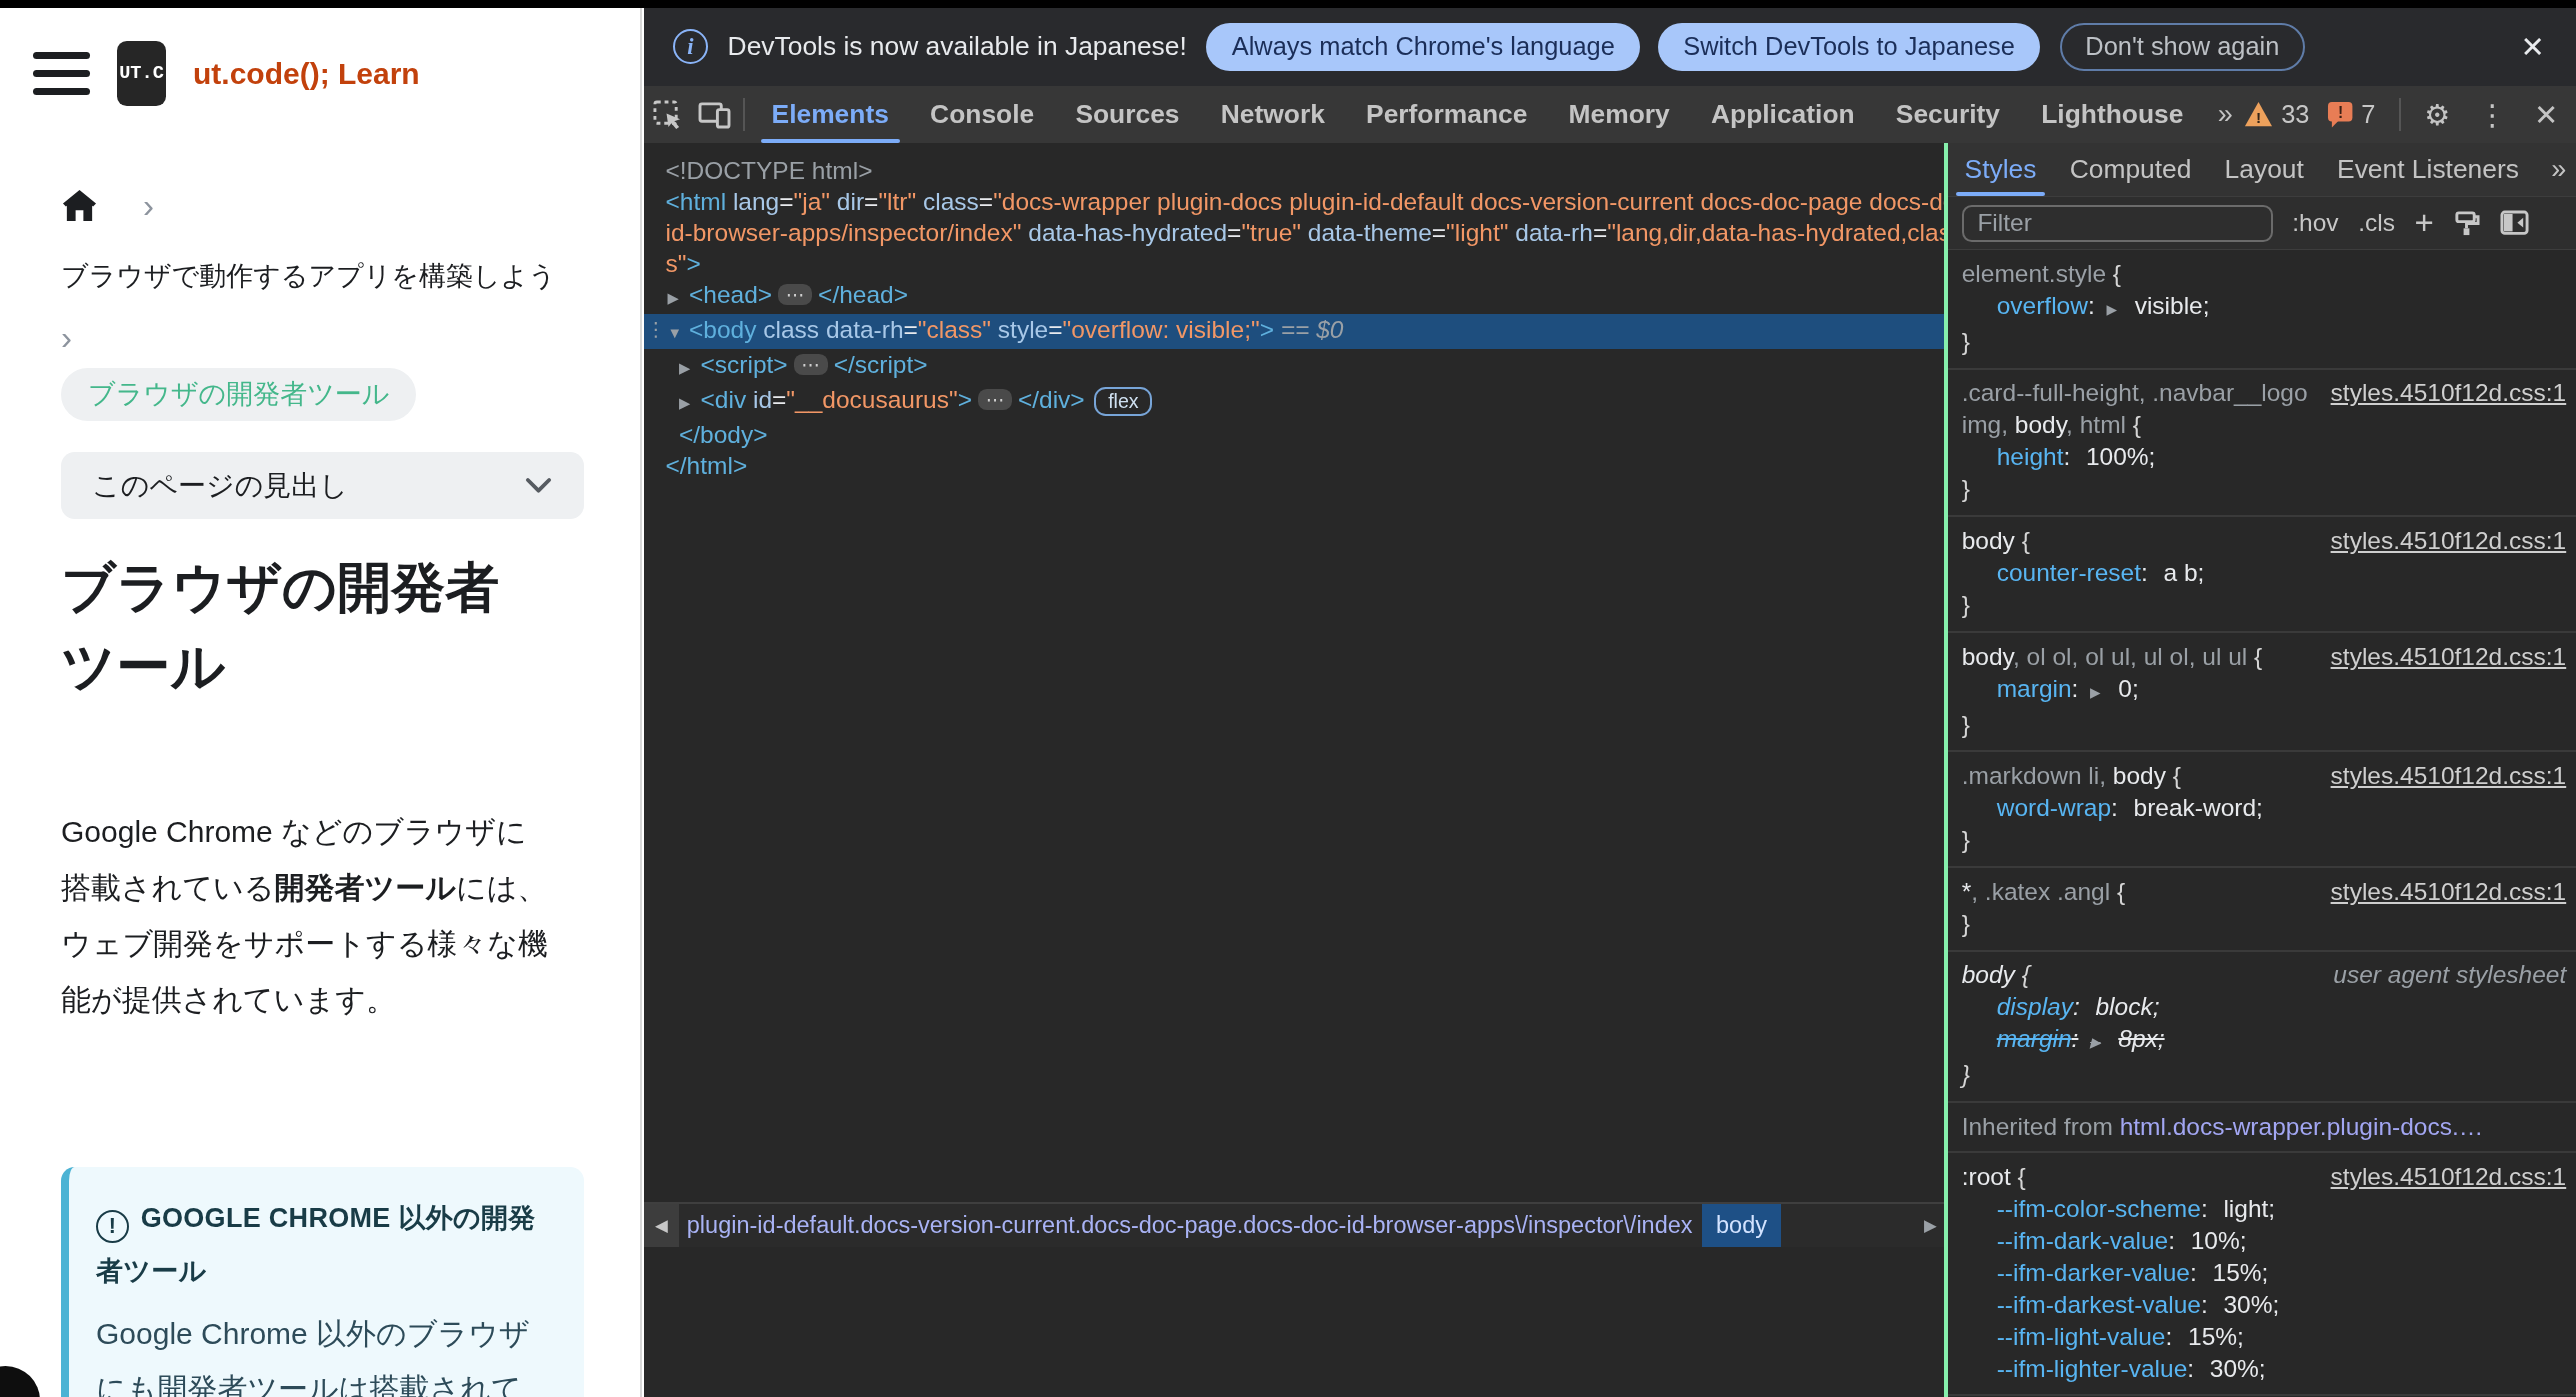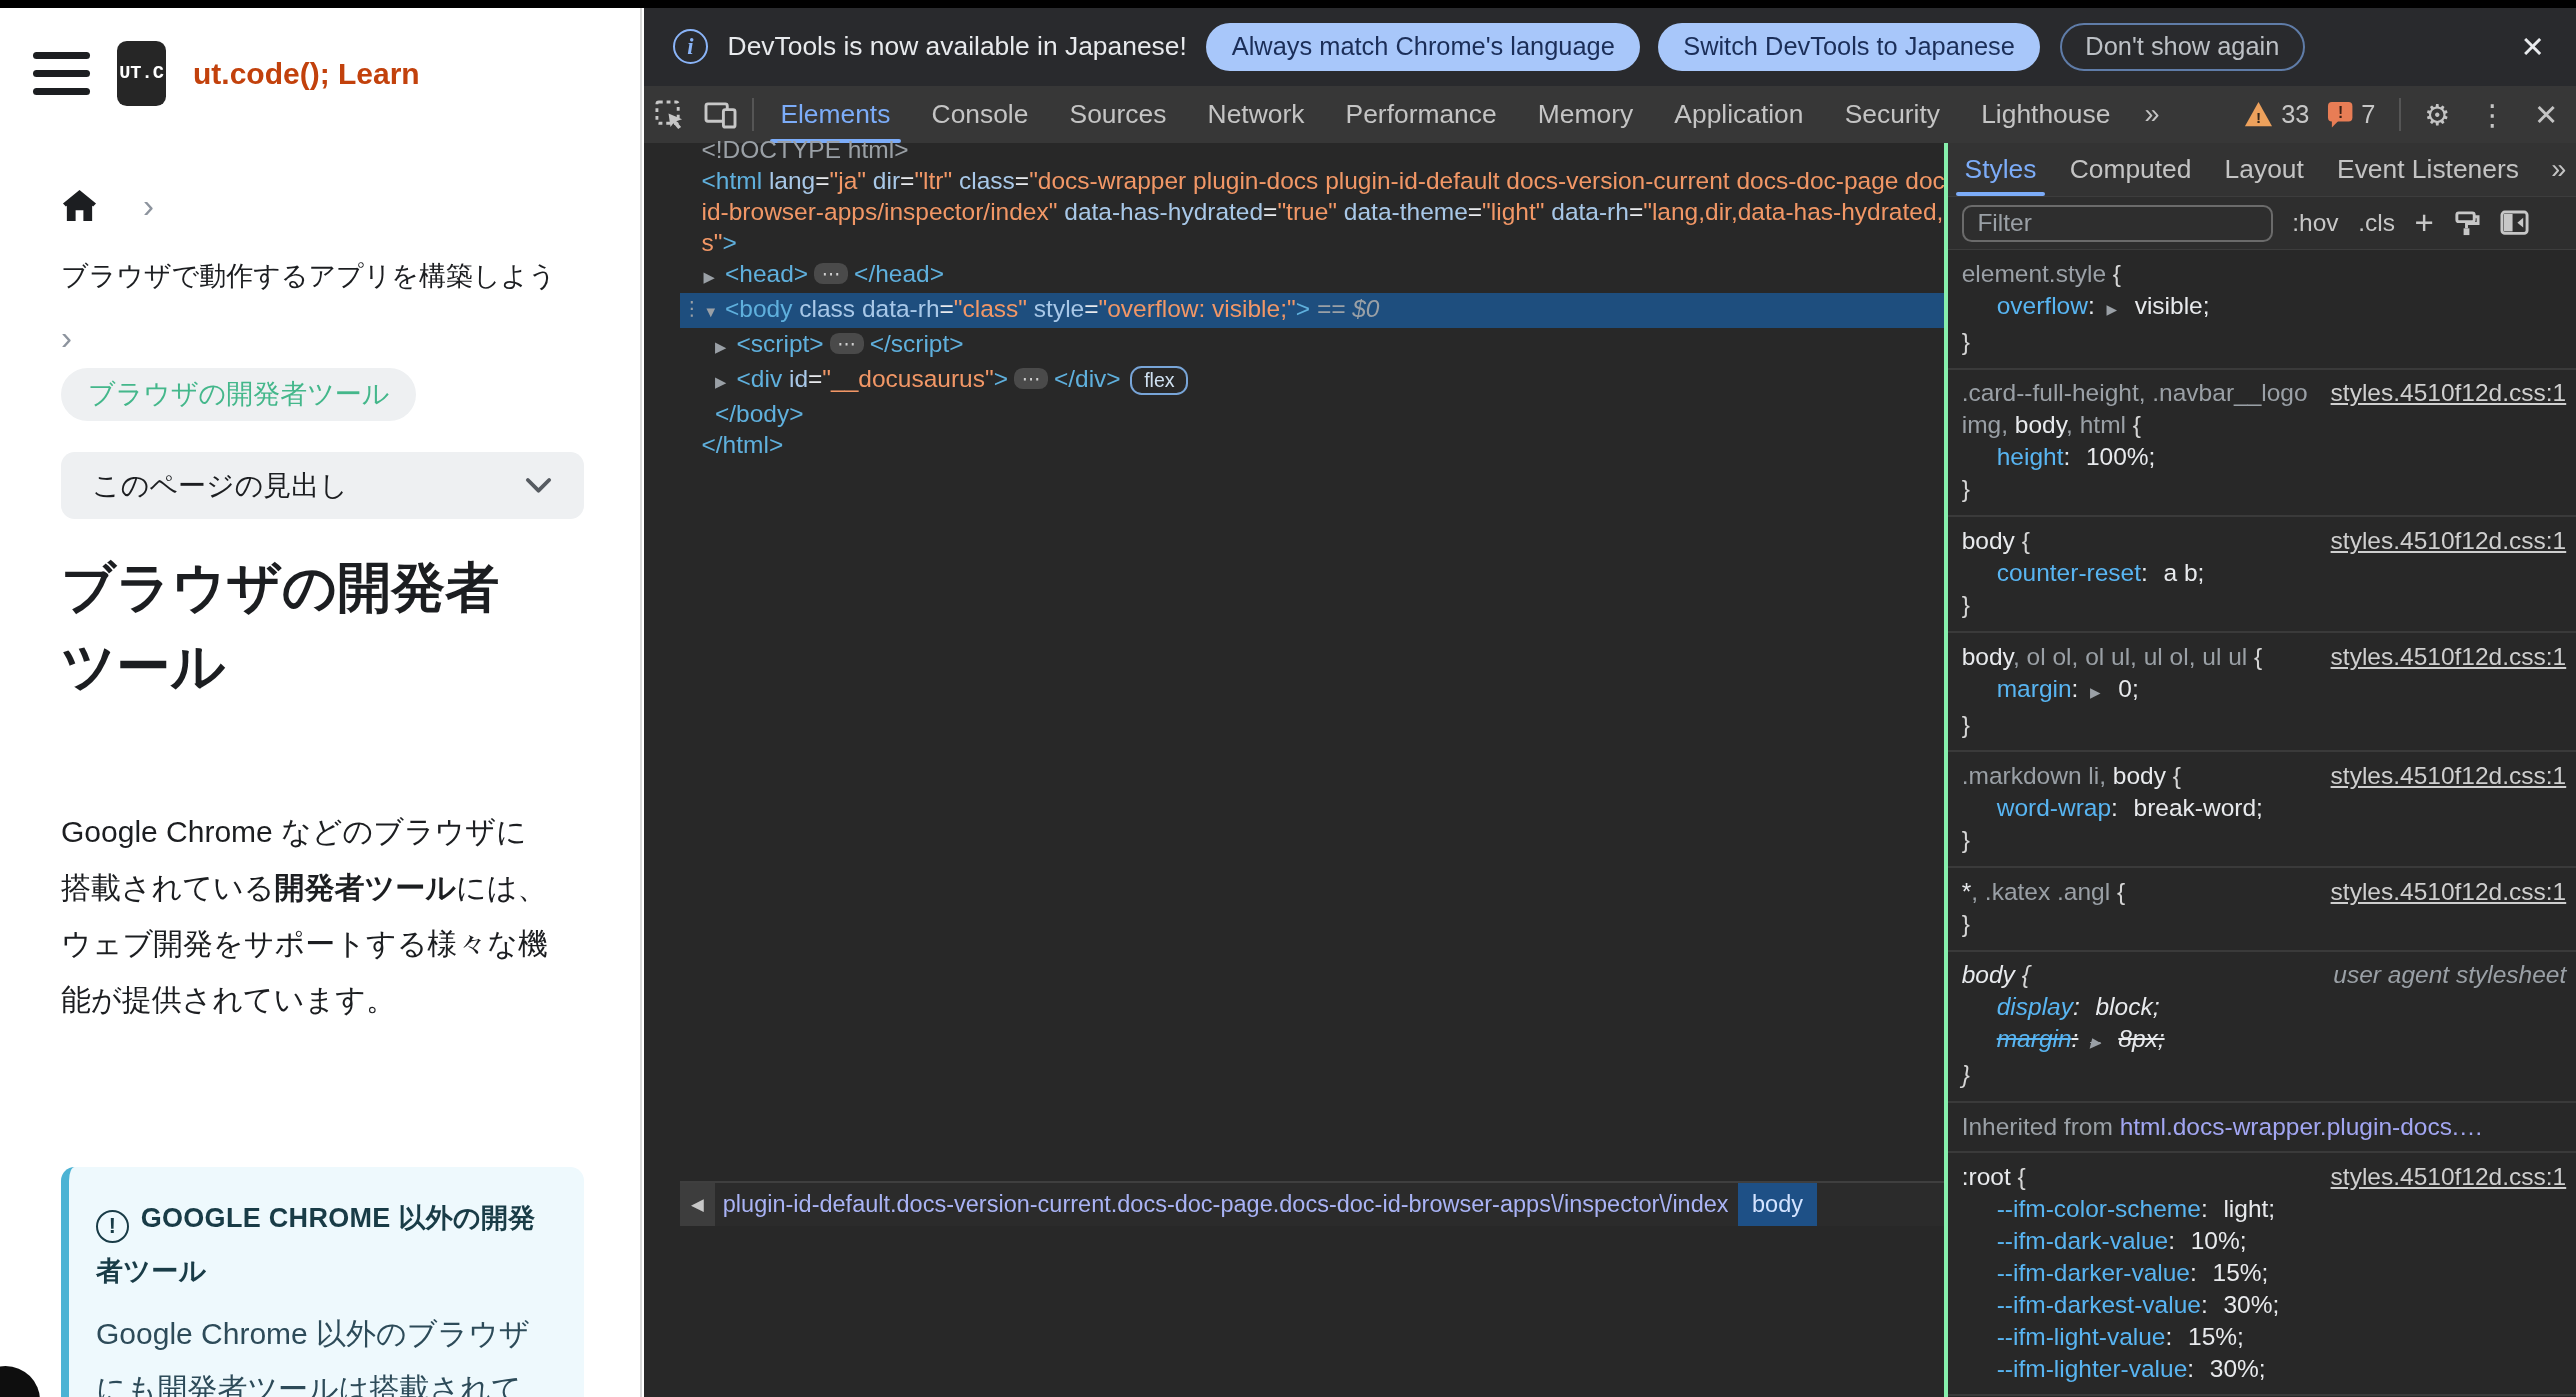--- a/index.html
+++ b/index.html
@@ -57,32 +57,32 @@
             display:flex; align-items:center; justify-content:center; font-size:22.5px; font-weight:700;
             font-family:"Liberation Serif", serif; font-style:italic; flex:none; }
   .pill { background:#a8c7fa; color:#1b2e58; font-size:25.4px; padding:9.8px 25.4px; border-radius:33px; cursor:pointer; white-space:nowrap; }
   .ghost { border:2px solid #5f7ca8; color:#bdc1c6; font-size:25.4px; padding:7.8px 23.5px; border-radius:33px; cursor:pointer; white-space:nowrap; }
   .x-btn { margin-left:auto; font-size:29px; color:#e8eaed; cursor:pointer; padding:0 5.9px; }
 
   .tabbar { position:absolute; top:86px; left:0; width:100%; height:57px; background:#373737;
             display:flex; align-items:center; font-size:26.4px; color:#c4c4c4; }
   .ti { width:51px; height:100%; display:flex; align-items:center; justify-content:center; cursor:pointer; }
   .vsep { width:2px; height:33px; background:#555; margin:0 5.9px; }
-  .tab { padding:0 20.6px; height:100%; display:flex; align-items:center; position:relative; cursor:pointer; white-space:nowrap; }
+  .tab { padding:0 20.6px; height:100%; display:flex; align-items:center; position:relative; cursor:pointer; white-space:nowrap;font-weight:bold; }
   .tab.active { color:#7cacf8; }
   .tab.active::after { content:""; position:absolute; left:9.8px; right:9.8px; bottom:0; height:3.9px;
                        background:#7cacf8; border-radius:2px; }
   .more { padding:0 13.7px; font-size:27px; letter-spacing:-2px; cursor:pointer; }
   .status { margin-left:auto; display:flex; align-items:center; gap:7.8px; }
   .cnt { font-size:25.4px; color:#c7c7c7; margin-right:9.8px; }
   .ib { font-size:29px; padding:0 9.8px; cursor:pointer; }
 
   
-  .dompane { position:absolute; left:0; top:128px; width:1300px; height:1098px; overflow:hidden;
-             font-size:24.5px;margin-left:36px; }
+  .dompane { position:absolute; left:0; top:149px; width:1300px; height:1098px; overflow:hidden;
+             font-size:24.5px; }
   .domrows { padding-top:5.9px; }
   .drow { line-height:31px; white-space:pre; position:relative; cursor:default; }
   .d0 { padding-left:21.5px; } .d1 { padding-left:23.5px; } .d2 { padding-left:35px; } .c1 { padding-left:35px; }
   .arrow { display:inline-block; width:21.5px; color:#9aa0a6; font-size:14.7px; }
   .selected { background:#1e4e7e; }
   .dots3 { position:absolute; left:2px; top:0; color:#9aa0a6; font-size:19.6px; }
   .tk-tag { color:#5fb0dd; } .tk-attr { color:#a8c8e8; } .tk-p { color:#e8eaed; }
   .tk-val { color:#f29766; } .tk-gray { color:#9aa0a6; }
   .tk-eq { color:#9aa0a6; font-style:italic; }
   .ell { display:inline-block; background:#4a4a4a; color:#d0d0d0; border-radius:8.8px;

